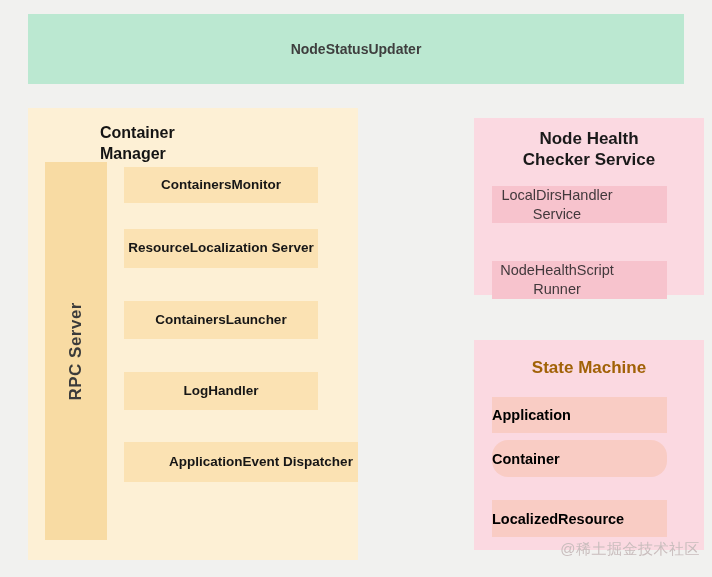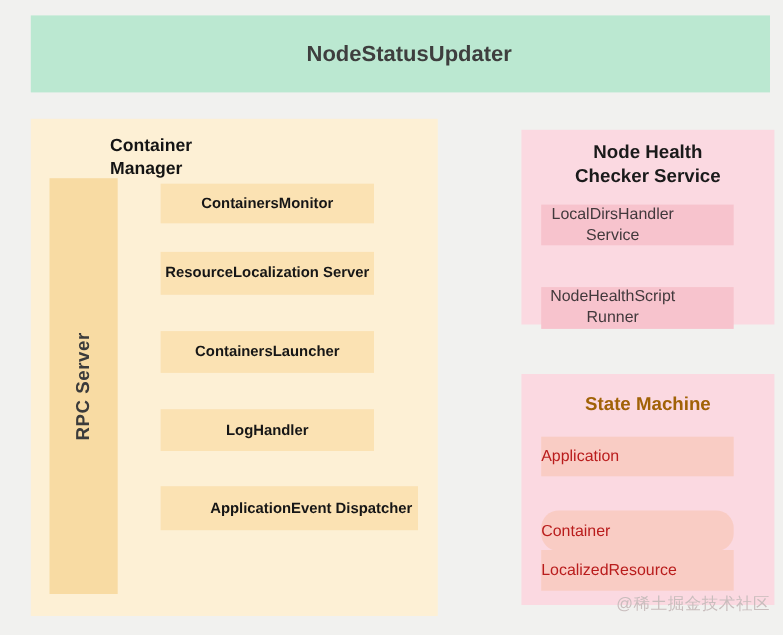--- a/index.html
+++ b/index.html
@@ -15,29 +15,28 @@
     font-family: "Liberation Sans", sans-serif;
   }
   .abs { position: absolute; }
 
   
   .banner {
     left: 28px; top: 14px;
     width: 656px; height: 70px;
     background: var(--banner-bg, #BBE8D1);
     display: flex; align-items: center; justify-content: center;
-    font-size: 20px; font-weight: bold;
+    font-size: 14px; font-weight: bold;
     color: var(--banner-text, #3E3E3E);
-    padding-left: 16px;
   }
 
   
   .cm-panel {
     left: 28px; top: 108px;
-    width: 370px; height: 452px;
+    width: 330px; height: 452px;
     background: var(--cream-bg, #FDF0D5);
   }
   .cm-title {
     left: 72px; top: 14px;
     width: 125px;
     font-size: 16px; font-weight: bold; line-height: 21px;
     color: #141414;
   }
   .rpc-box {
     left: 17px; top: 54px;
@@ -47,21 +46,21 @@
   }
   .rpc-label {
     writing-mode: vertical-rl;
     transform: rotate(180deg);
     font-size: 17px; font-weight: bold;
     letter-spacing: 0.5px;
     color: #3B3B3B;
     white-space: nowrap;
   }
   .cm-component {
-    left: 118px; width: 194px;
+    left: 96px; width: 194px;
     background: var(--orange-bg, #FBE2B3);
     display: flex; align-items: center; justify-content: center;
     font-size: 13.5px; font-weight: bold; line-height: 1.4;
     color: #161616;
   }
   .cm-c0 { top: 59px;  height: 36px; }
   .cm-c1 { top: 121px; height: 39px; }
   .cm-c2 { top: 193px; height: 38px; }
   .cm-c3 { top: 264px; height: 38px; }
   .cm-c4 { top: 334px; height: 40px; padding-left: 40px; }
@@ -93,25 +92,25 @@
     background: var(--pink-inner-bg, #F7C3CD);
     font-size: 14.5px; font-weight: normal; line-height: 1.3;
     color: #42393C;
   }
   .nh-component span { display: inline-block; max-width: 130px; }
   .nh-c0 { top: 68px;  height: 37px; }
   .nh-c1 { top: 127px; height: 38px; margin-top: 16px; }
 
   .sm-component {
     background: var(--salmon-inner-bg, #F9CCC4);
-    font-size: 14.5px; font-weight: normal;
-    color: #b91c1c;
+    font-size: 14.5px; font-weight: bold;
+    color: #000000;
   }
   .sm-c0 { top: 57px;  height: 36px; }
-  .sm-c1 { top: 124px; height: 37px; border-radius: 16px; }
+  .sm-c1 { top: 100px; height: 37px; border-radius: 16px; }
   .sm-c2 { top: 160px; height: 37px; }
 
   
   .watermark {
     right: 12px; top: 540px;
     font-size: 15px;
     color: var(--watermark-color, #C9BDBD);
     letter-spacing: 0.5px;
   }
 </style>

